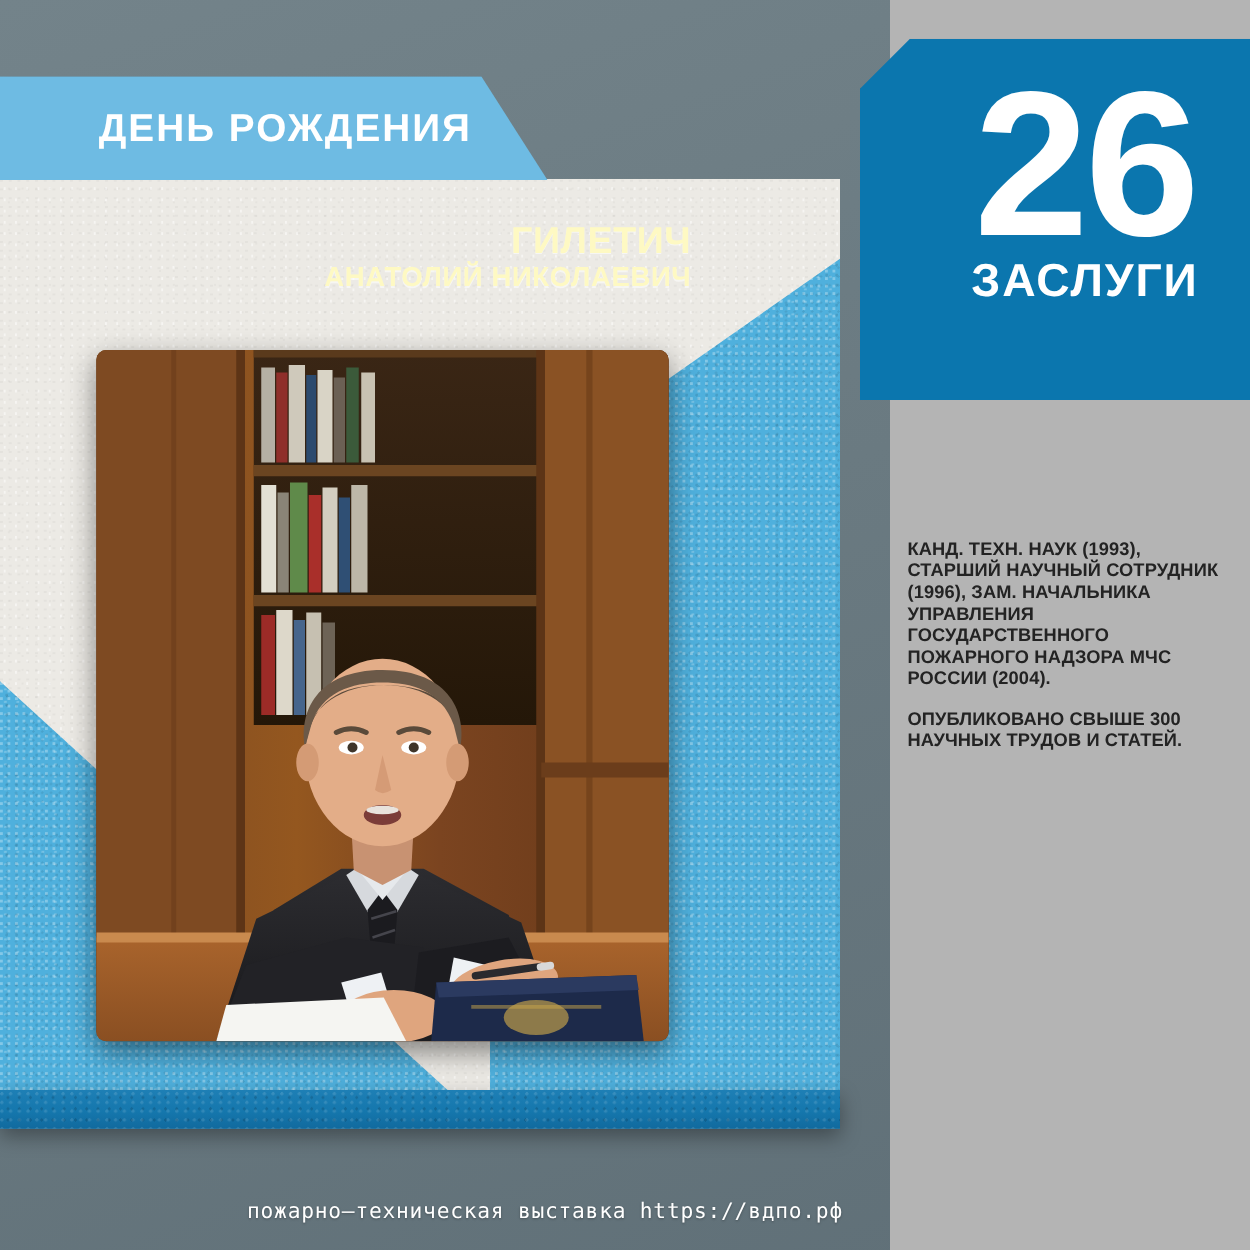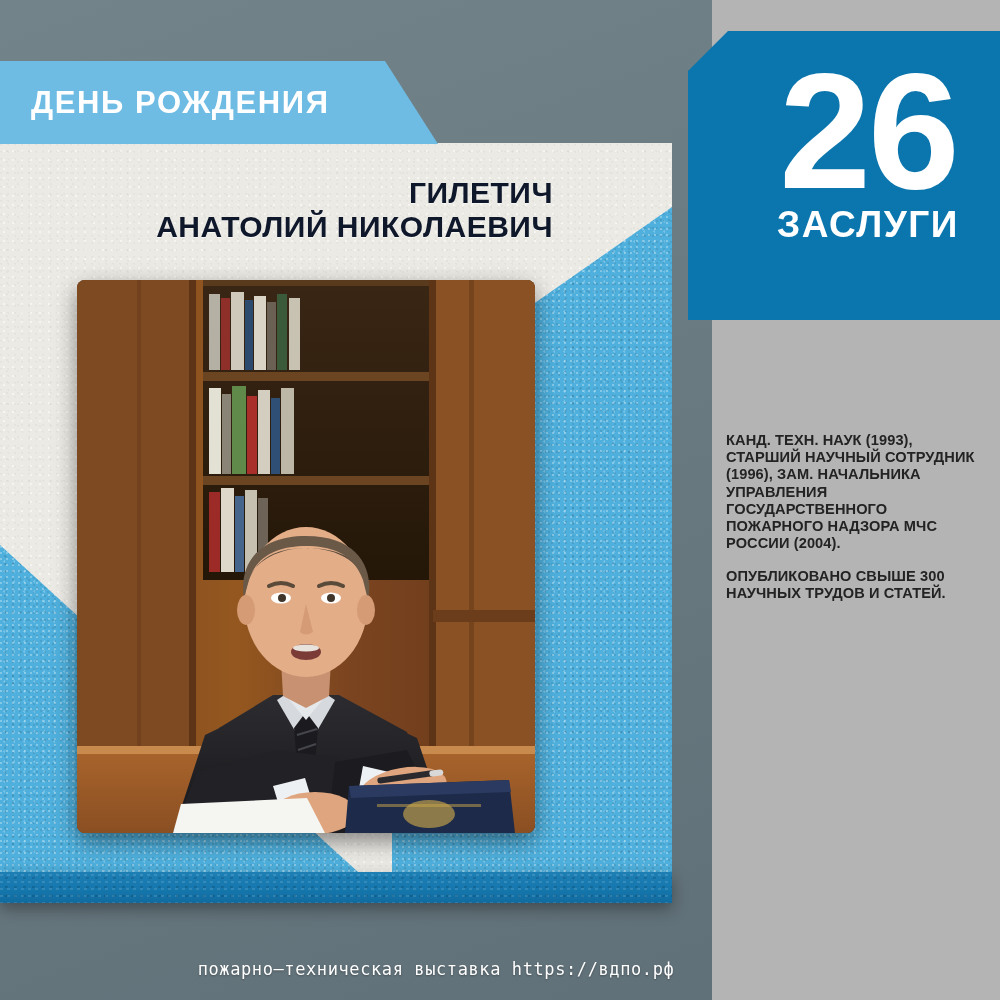--- a/index.html
+++ b/index.html
@@ -70,35 +70,36 @@
     box-shadow:0 5px 12px rgba(0,0,0,.28);
     display:flex;align-items:center;
   }
   .ribbon-label{
     color:#ffffff;
     font-size:31px;
     font-weight:700;
     letter-spacing:1.6px;
     padding-left:31px;
     white-space:nowrap;
+    margin-left:48px;
   }
 
   
   .name-block{
     position:absolute;
     left:0;top:176px;width:553px;
     text-align:right;
-    color:#0f172a;
+    color:#fef9c3;
     font-weight:700;
     letter-spacing:.5px;
     line-height:1.12;
     text-shadow:0 1px 0 rgba(255,255,255,.55);
   }
   .name-last{font-size:30px;}
-  .name-first{font-size:30px;}
+  .name-first{font-size:22px;}
 
   
   .photo{
     position:absolute;
     left:77px;top:280px;width:458px;height:553px;
     border-radius:8px;
     overflow:hidden;
     box-shadow:0 8px 22px rgba(0,0,0,.45);
     background:#6b4326;
   }

